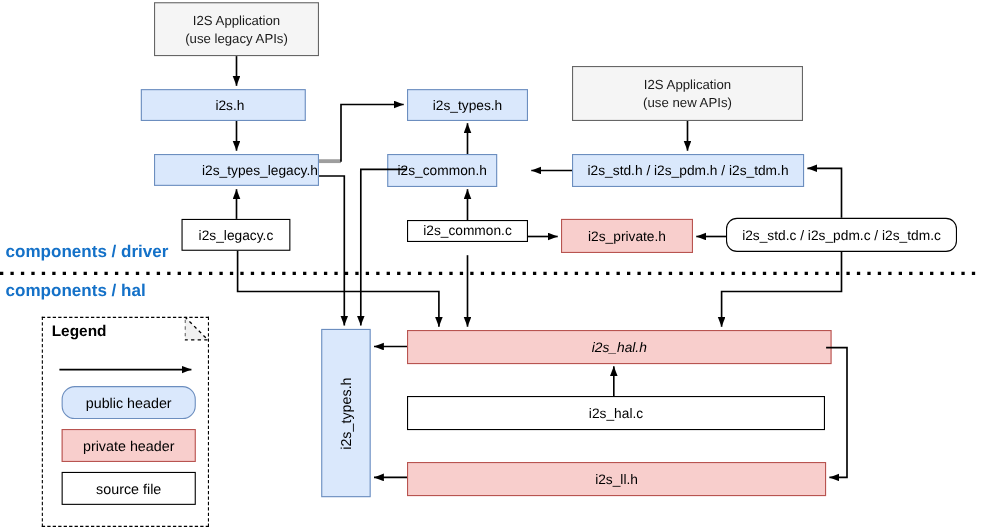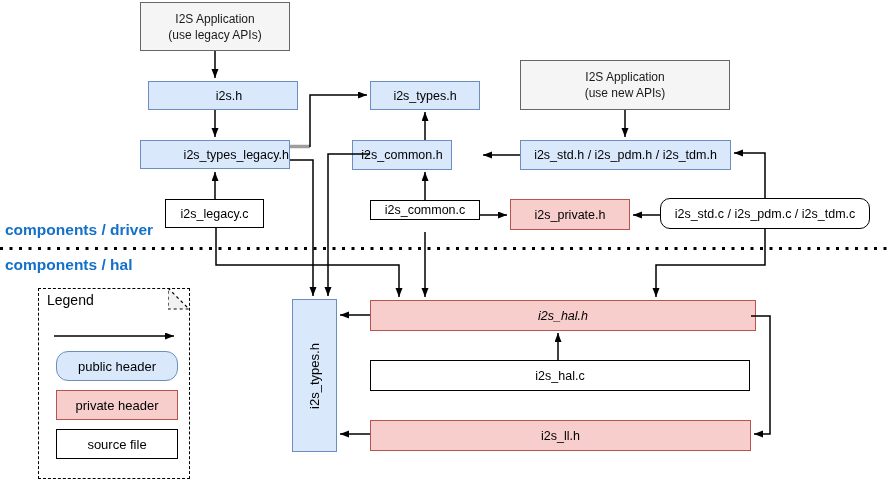--- a/index.html
+++ b/index.html
@@ -51,21 +51,21 @@
     position: absolute;
     left: 38px; top: 288px;
     width: 152px; height: 191px;
     box-sizing: border-box;
     border: 1.5px dashed #000000;
     background: #ffffff;
   }
   .legend-title {
     position: absolute;
     left: 8px; top: 3px;
-    font-weight: normal;
+    font-weight: bold;
     font-size: 14px;
     color: #000000;
   }
   .legend-includes {
     position: absolute;
     left: 0; top: 24px;
     width: 100%;
     text-align: center;
     font-size: 13px;
     color: #000000;
@@ -89,21 +89,21 @@
 
 <div class="canvas">
 
   <div class="node app" style="left:140px; top:2px; width:150px; height:49px;">
     <div>
       <div>I2S Application</div>
       <div>(use legacy APIs)</div>
     </div>
   </div>
 
-  <div class="node public" style="left:148px; top:81px; width:150px; height:29px;padding-left:12px;">
+  <div class="node public" style="left:128px; top:81px; width:150px; height:29px;padding-left:12px;">
     <span>i2s.h</span>
   </div>
 
   <div class="node public" style="left:140px; top:140px; width:150px; height:29px;justify-content:flex-end;">
     <span>i2s_types_legacy.h</span>
   </div>
 
   <div class="node source" style="left:165px; top:199px; width:99px; height:29px;">
     <span>i2s_legacy.c</span>
   </div>

